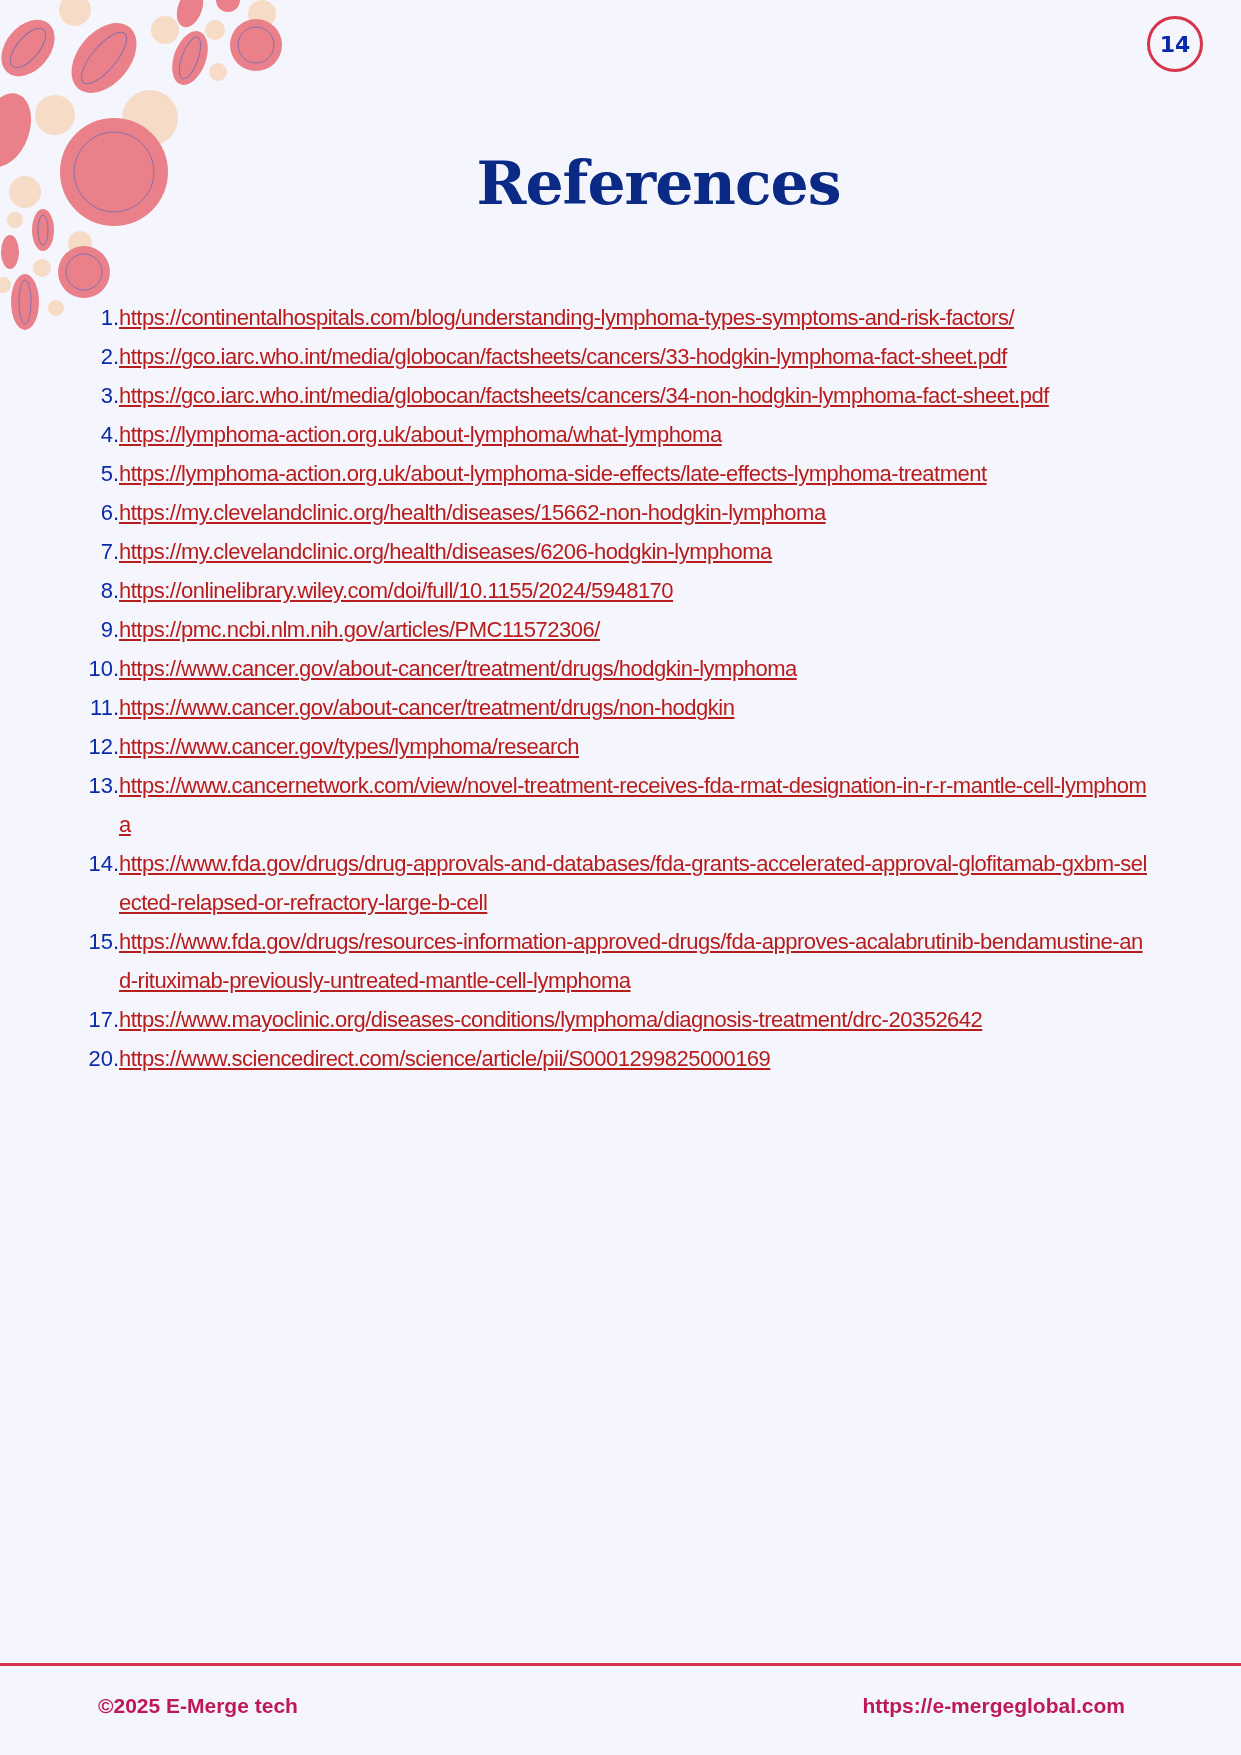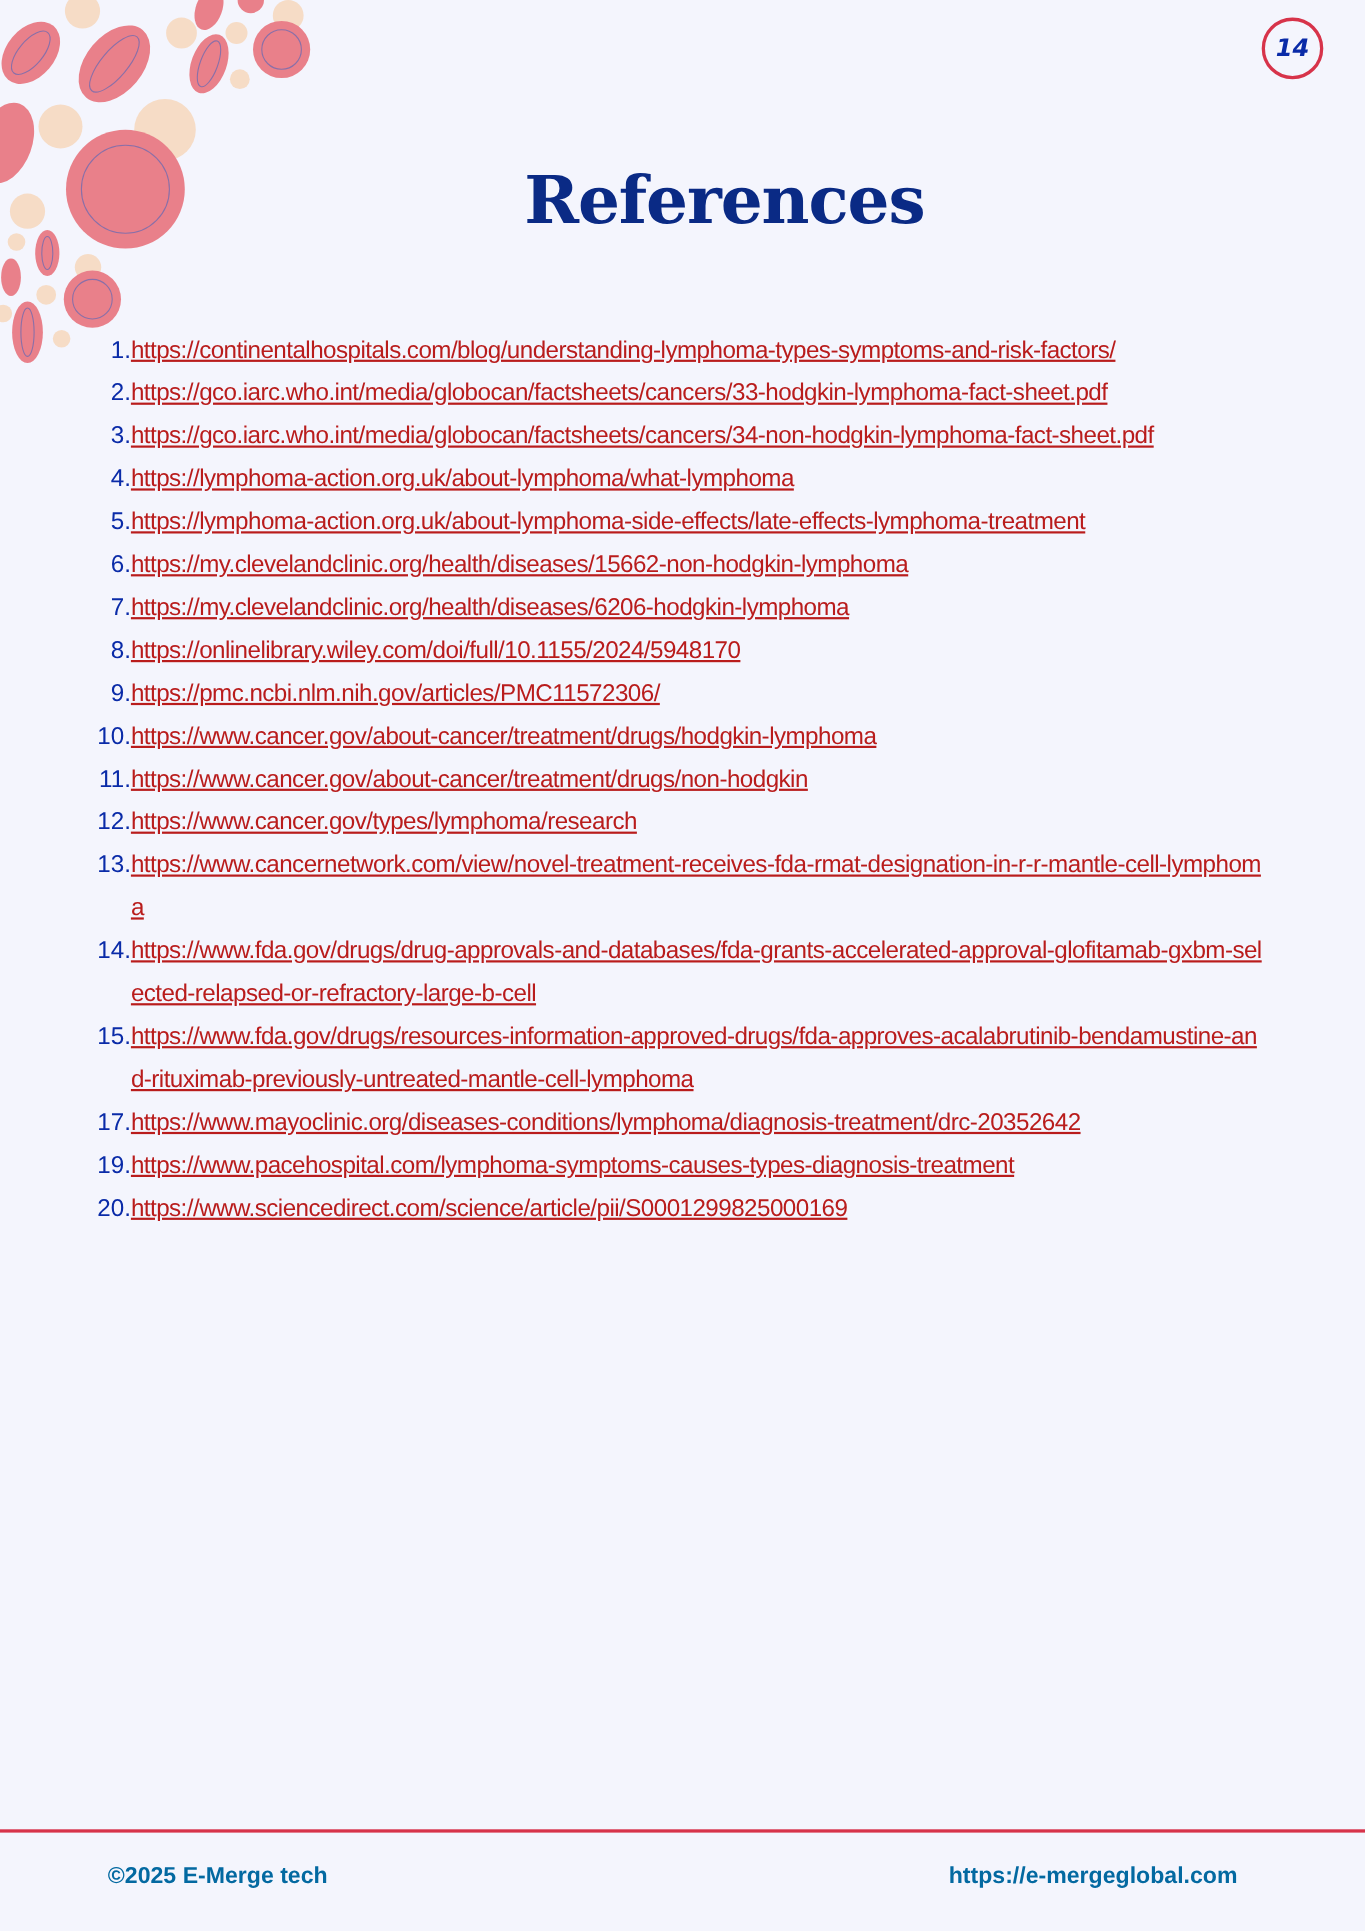--- a/index.html
+++ b/index.html
@@ -8,21 +8,20 @@
       background: #f4f5fd;
       font-family: "Liberation Sans", sans-serif;
     }
     .deco { position: absolute; left: 0; top: 0; width: 300px; height: 340px; }
     .page-badge {
       position: absolute; left: 1147px; top: 16px; width: 56px; height: 56px;
       border: 3px solid #d7334a; border-radius: 50%; box-sizing: border-box;
       display: flex; align-items: center; justify-content: center;
       color: #0a2ba8; font-weight: bold; font-size: 22px;
       font-family: "DejaVu Sans", sans-serif;
-      font-style: italic;
     }
     .title {
       position: absolute; left: 0; width: 1241px; top: 148px; text-align: center;
       font-family: "DejaVu Serif", serif; font-weight: bold; font-size: 60px;
       color: #0a2a85; letter-spacing: -1px; margin: 0; padding-left: 38px;
     }
     .refs {
       position: absolute; left: 80px; top: 298px; width: 1080px;
       margin: 0; padding: 0; list-style: none;
     }
@@ -32,21 +31,21 @@
     }
     .ref .num { width: 39px; text-align: right; flex: none; }
     .ref a {
       color: #b91c1c; text-decoration: underline; word-break: break-all;
       width: 1030px; letter-spacing: -0.5px;
     }
     .footer-rule {
       position: absolute; left: 0; top: 1663px; width: 1241px; height: 3px; background: #d7334a;
     }
     .footer-left, .footer-right {
-      position: absolute; top: 1694px; font-weight: bold; font-size: 21px; color: #0369a1;
+      position: absolute; top: 1694px; font-weight: bold; font-size: 21px; color: #be185d;
     }
     .footer-left { left: 98px; }
     .footer-right { right: 116px; }
   </style>
 </head>
 <body>
 
 <svg class="deco" viewBox="0 0 300 340">
   <g fill="#f6dcc6">
     <circle cx="75" cy="10" r="16"></circle>
@@ -154,24 +153,20 @@
     </li>
   <li class="ref">
       <span class="num">15.</span>
       <a>https://www.fda.gov/drugs/resources-information-approved-drugs/fda-approves-acalabrutinib-bendamustine-and-rituximab-previously-untreated-mantle-cell-lymphoma</a>
     </li>
   <li class="ref">
       <span class="num">17.</span>
       <a>https://www.mayoclinic.org/diseases-conditions/lymphoma/diagnosis-treatment/drc-20352642</a>
     </li>
   <li class="ref">
-      <span class="num">19.</span>
-      <a>https://www.pacehospital.com/lymphoma-symptoms-causes-types-diagnosis-treatment</a>
-    </li>
-  <li class="ref">
       <span class="num">20.</span>
       <a>https://www.sciencedirect.com/science/article/pii/S0001299825000169</a>
     </li>
 </ol>
 
 <div class="footer-rule"></div>
 <div class="footer-left">©2025 E-Merge tech</div>
 <div class="footer-right">https://e-mergeglobal.com</div>
 
 </body></html>

